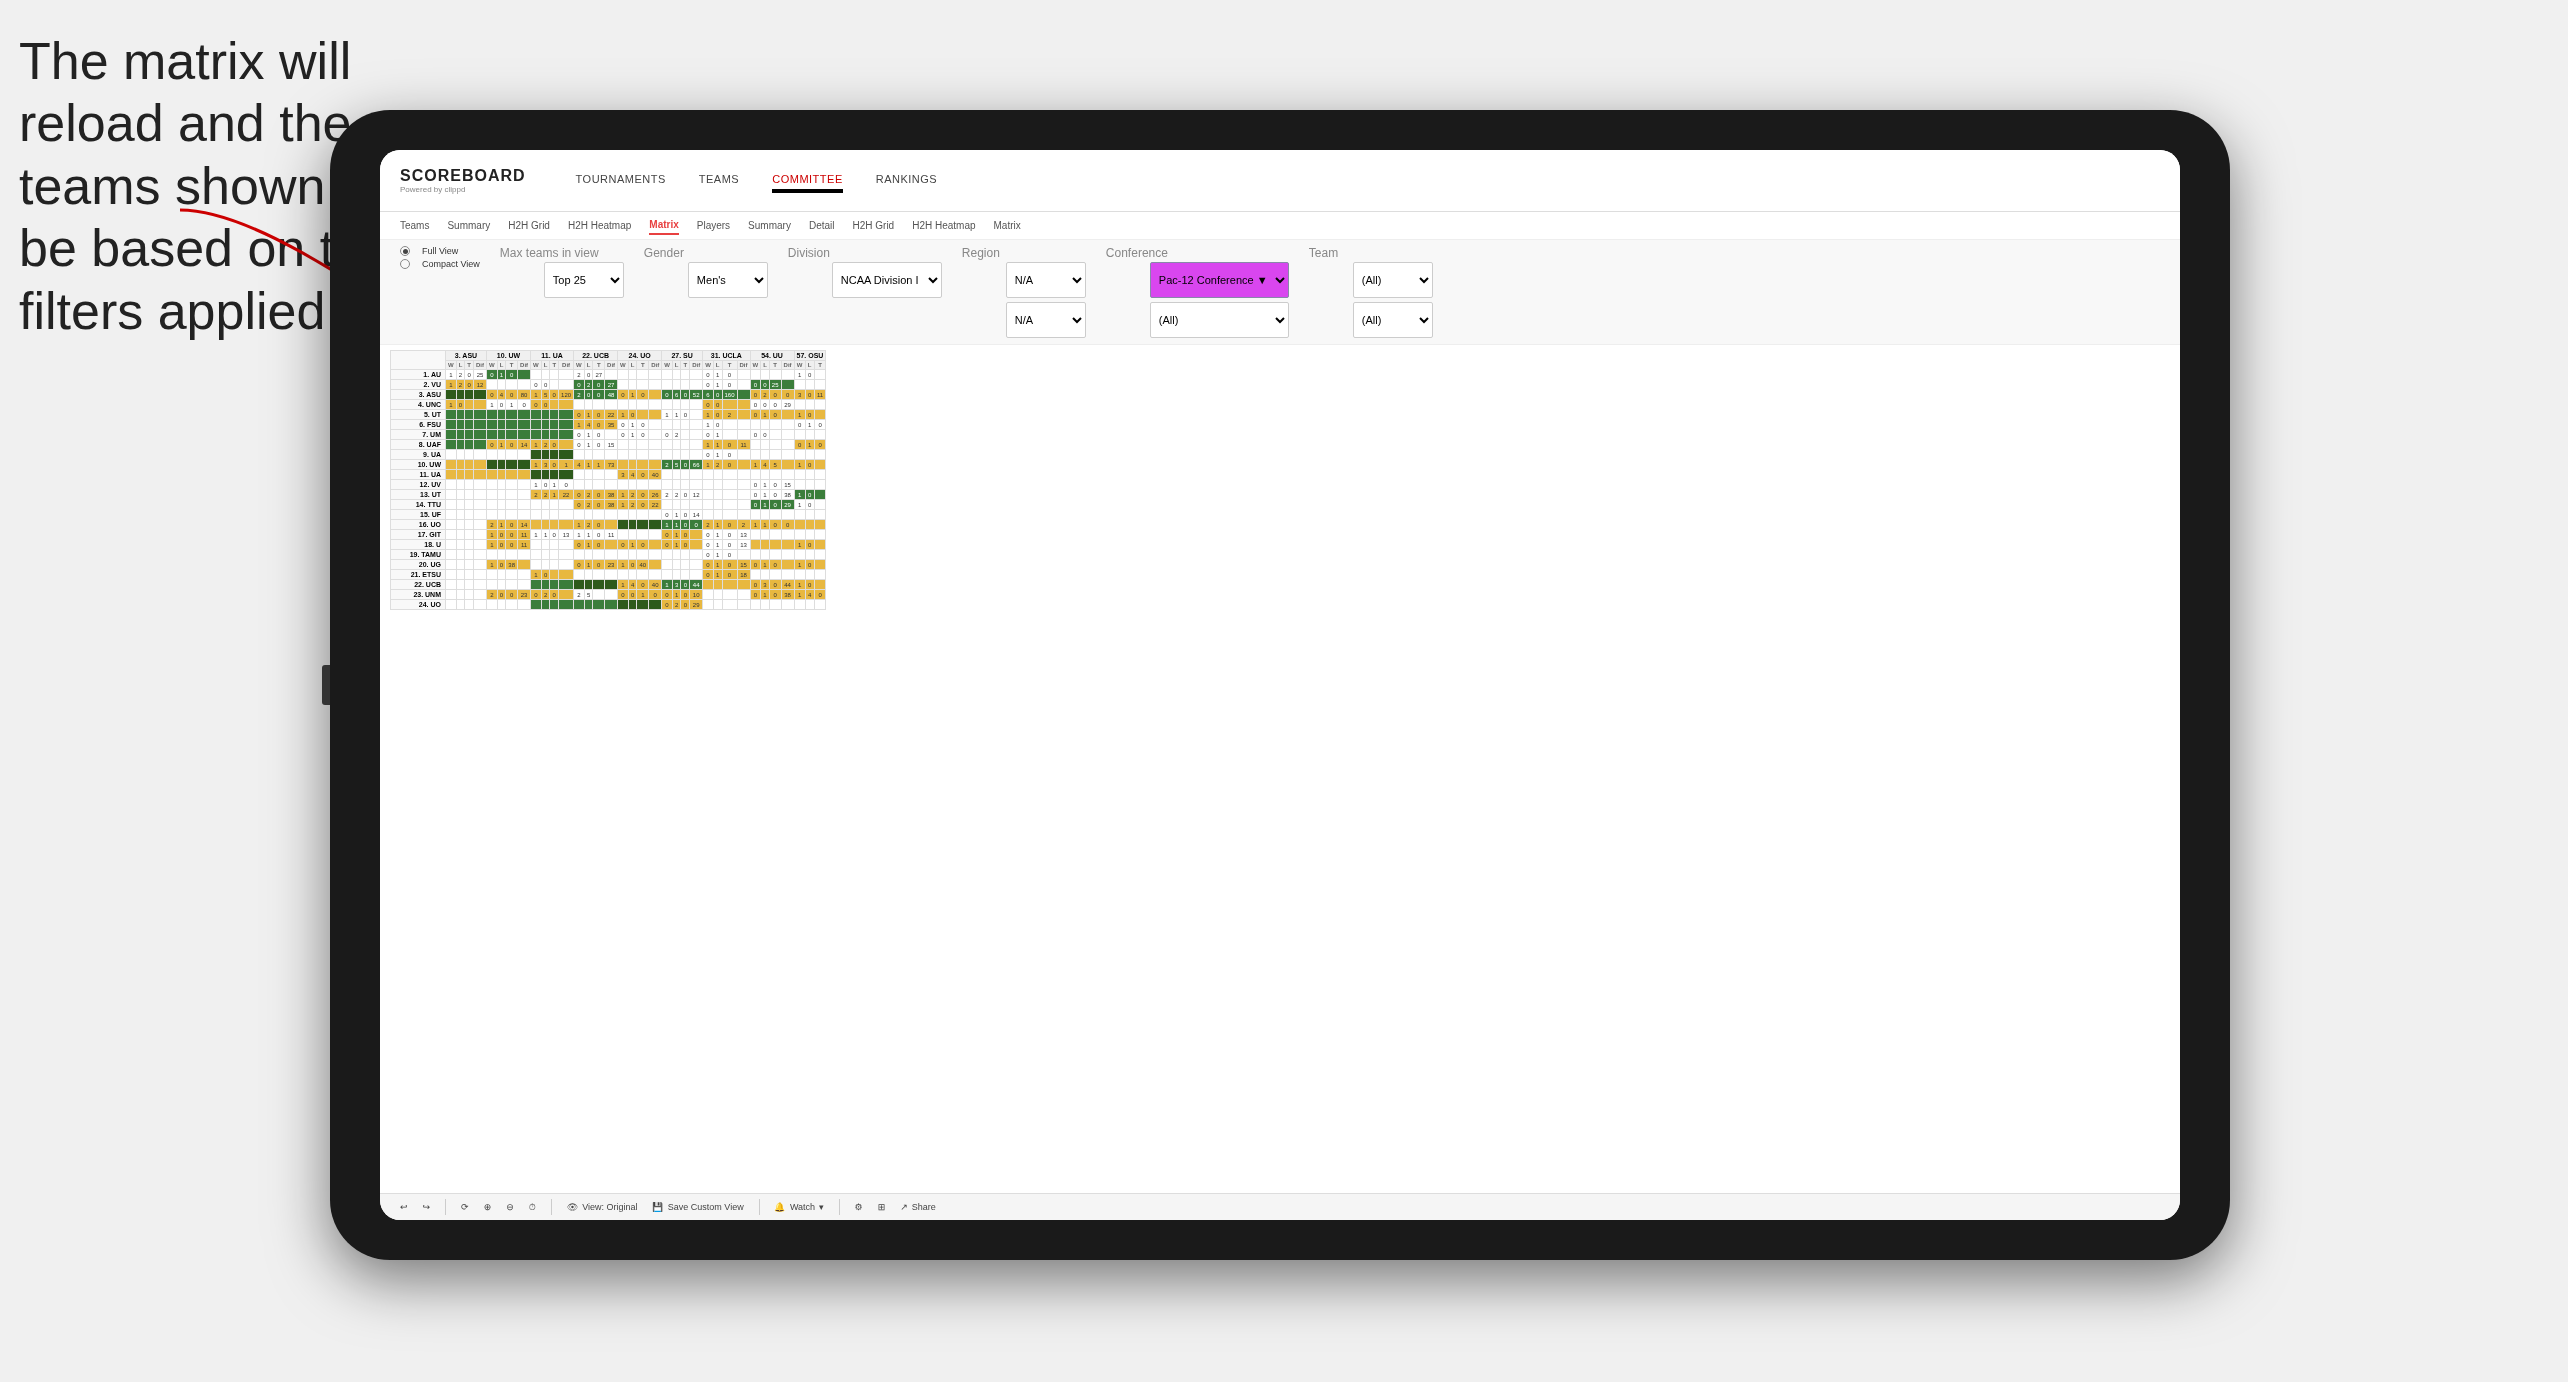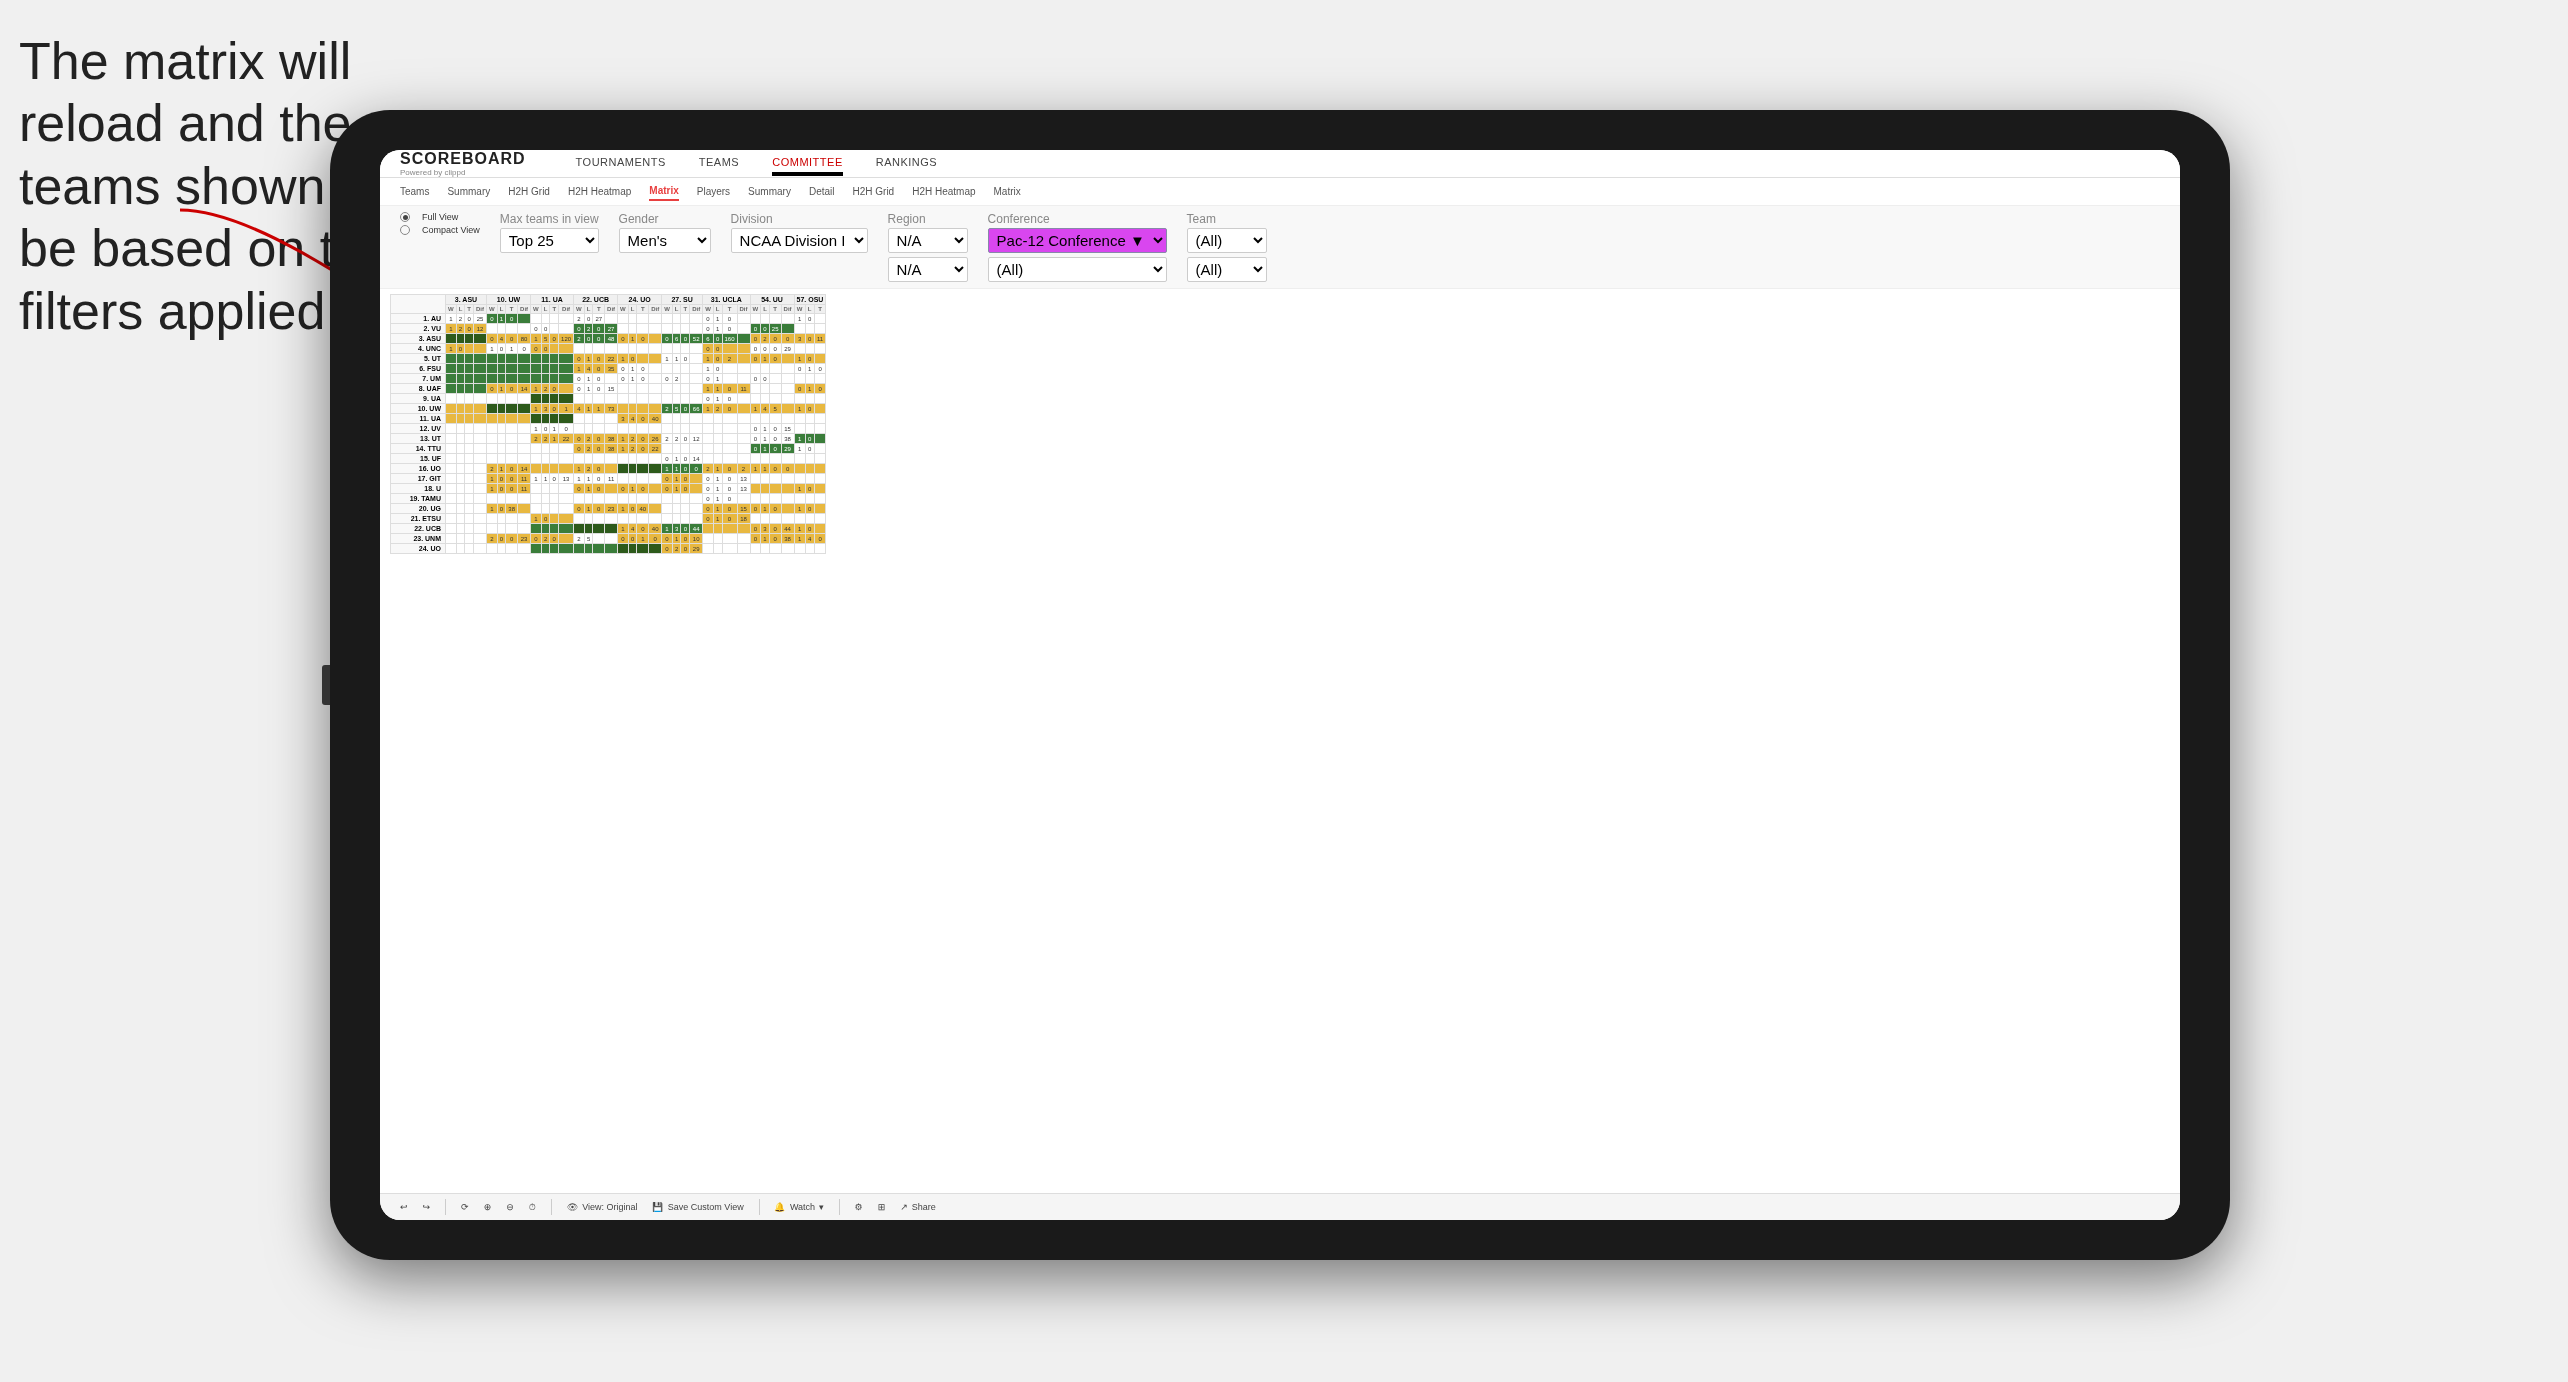--- a/index.html
+++ b/index.html
@@ -44,21 +44,21 @@
       border-radius: 20px;
       overflow: hidden;
       display: flex;
       flex-direction: column;
     }
 
     
     .top-nav {
       background: #fff;
       border-bottom: 1px solid #ddd;
-      padding: 0 20px;
+      padding: 17px 20px;
       display: flex;
       align-items: center;
       gap: 30px;
       flex-shrink: 0;
     }
 
     .logo-area {
       display: flex;
       flex-direction: column;
       margin-right: 20px;
@@ -167,27 +167,28 @@
       flex-direction: column;
       gap: 2px;
     }
 
     .filter-label {
       font-size: 12px;
       color: #888;
     }
 
     .filter-select {
-      font-size: 15px;
+      font-size: 11px;
       border: 1px solid #ccc;
       background: #fff;
-      padding: 2px 4px;
+      padding: 10px 4px;
       border-radius: 2px;
       min-width: 80px;
       cursor: pointer;
+      margin-left: 44px;
     }
 
     
     .matrix-content {
       flex: 1;
       overflow: auto;
       padding: 5px 10px;
     }
 
     .matrix-table {

